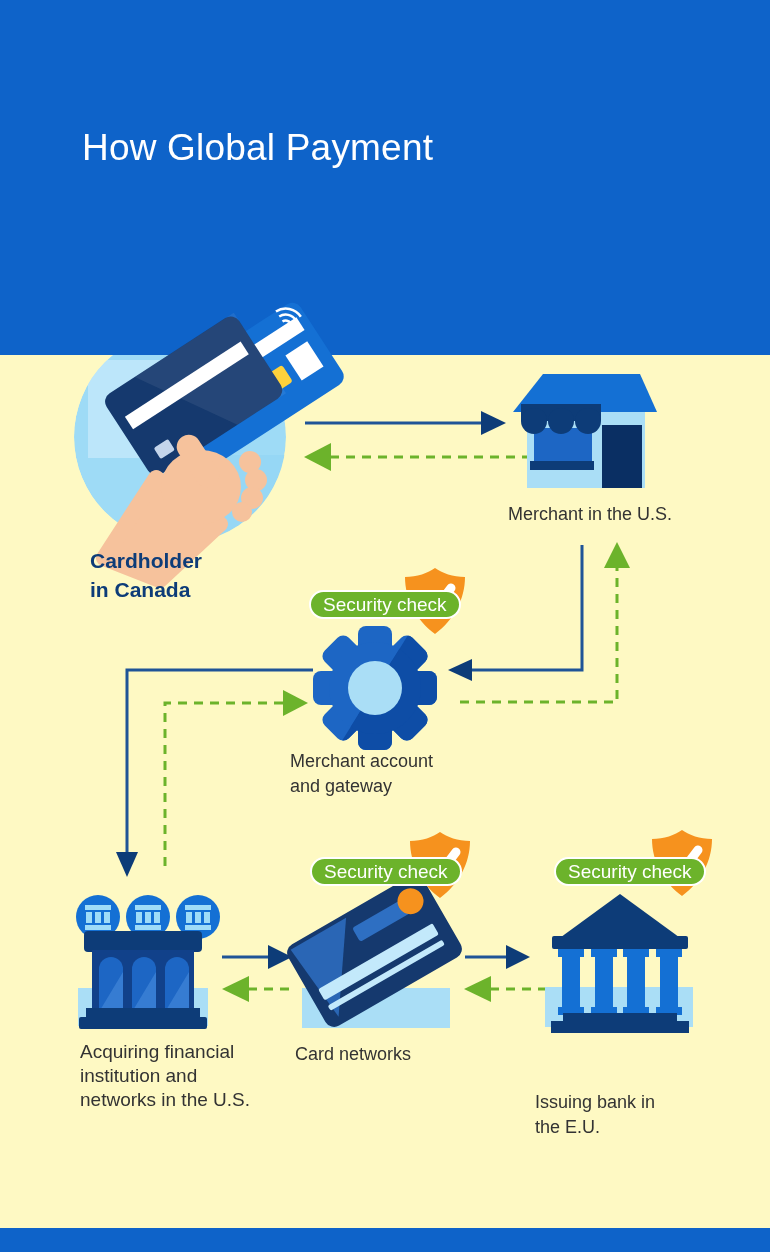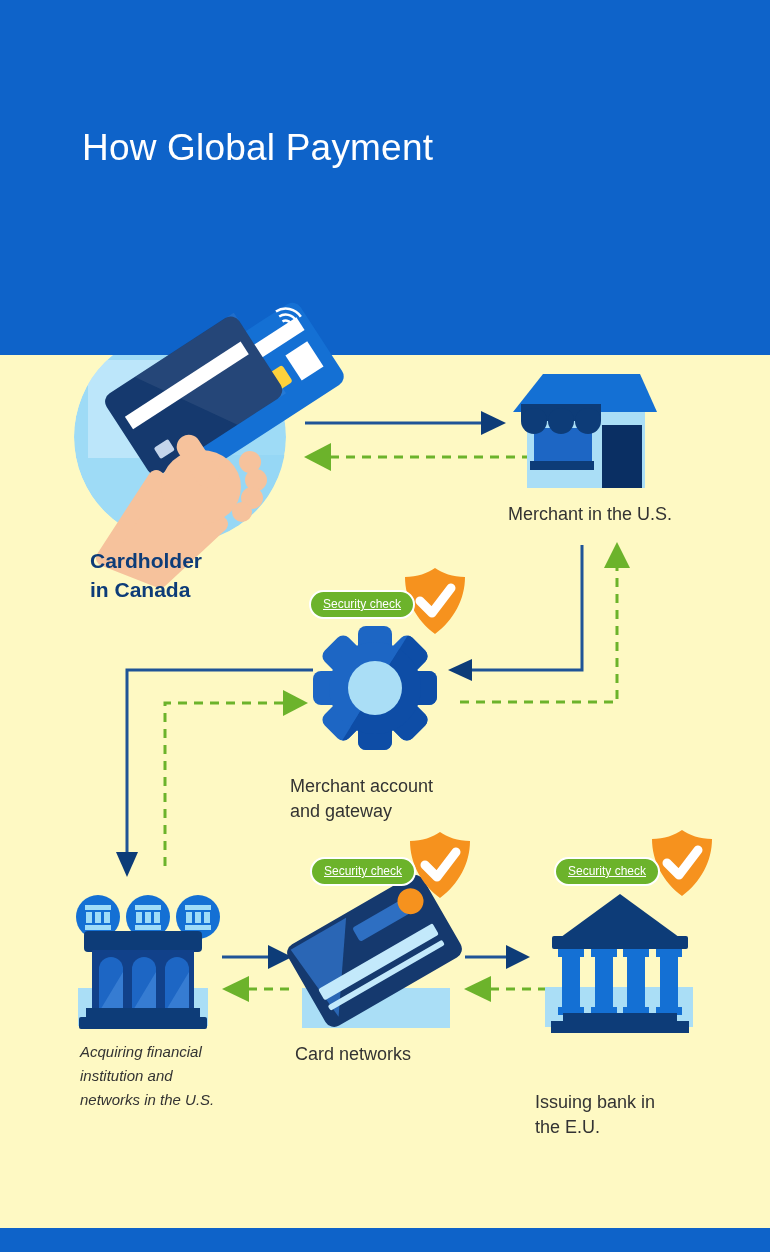--- a/index.html
+++ b/index.html
@@ -15,27 +15,27 @@
   .nline{stroke:var(--line-navy);stroke-width:3;fill:none;}
   .gline{stroke:var(--green);stroke-width:3;fill:none;stroke-dasharray:9 7;}
   .nhead{fill:var(--navy);}
   .ghead{fill:var(--green);}
   
   .node-label{position:absolute;color:var(--text-dark);font-size:18px;line-height:25px;text-align:left;}
   .node-label span{display:block;}
   #lbl-cardholder{left:90px;top:546px;width:180px;color:var(--navy);font-weight:bold;
                   font-size:21px;line-height:29px;}
   #lbl-merchant{left:508px;top:502px;width:175px;}
-  #lbl-gateway{left:290px;top:749px;width:170px;margin-top:25px;}
-  #lbl-acquirer{left:80px;top:1040px;width:180px;text-align:left;font-size:15px;line-height:24px;font-style:italic;}
+  #lbl-gateway{left:290px;top:749px;width:170px;}
+  #lbl-acquirer{left:80px;top:1040px;width:180px;text-align:left;font-size:19px;line-height:24px;}
   #lbl-cardnet{left:295px;top:1042px;width:165px;}
   #lbl-issuer{left:535px;top:1042px;width:165px;margin-top:48px;}
   
   .pill{position:absolute;background:var(--green);color:#fff;border:2px solid #fff;
-        border-radius:16px;font-size:12px;line-height:17px;padding:4px 12px;white-space:nowrap;text-decoration:underline;}
+        border-radius:16px;font-size:19px;line-height:17px;padding:4px 12px;white-space:nowrap;}
   #pill-gateway{left:309px;top:590px;}
   #pill-cardnet{left:310px;top:857px;}
   #pill-issuer{left:554px;top:857px;}
 </style>
 </head>
 <body>
 
 <div id="page">
 
   <div id="header">

